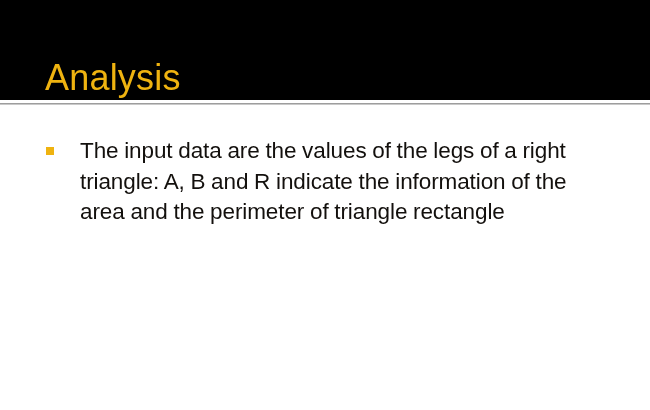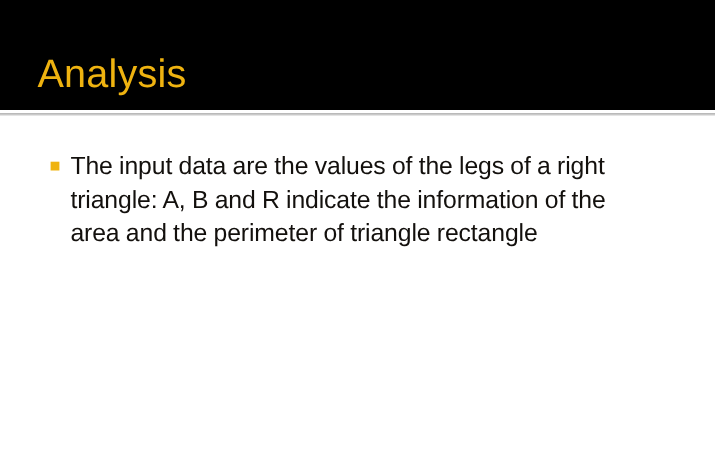--- a/index.html
+++ b/index.html
@@ -30,21 +30,21 @@
     top: 0;
     width: 650px;
     height: 100px;
     background: #000000;
   }
 
   .slide-title {
     position: absolute;
     left: 34px;
     top: 46px;
-    margin: 0;
+    margin: 11px;
     font-family: "Liberation Sans", sans-serif;
     font-size: 36px;
     font-weight: 400;
     line-height: 42px;
     letter-spacing: 0.2px;
     color: #efb310;
     white-space: nowrap;
   }
 
   
@@ -78,21 +78,21 @@
 
   .bullet-list {
     list-style: none;
     margin: 0;
     padding: 0;
   }
 
   .bullet-item {
     position: relative;
     margin: 0;
-    padding: 0 52px 0 64px;
+    padding: 0 52px 0 80px;
     font-family: "Liberation Sans", sans-serif;
     font-size: 22.5px;
     font-weight: 400;
     line-height: 30.5px;
     color: #13100d;
     letter-spacing: -0.1px;
     word-spacing: -0.4px;
   }
 
   .bullet-item:first-child {

